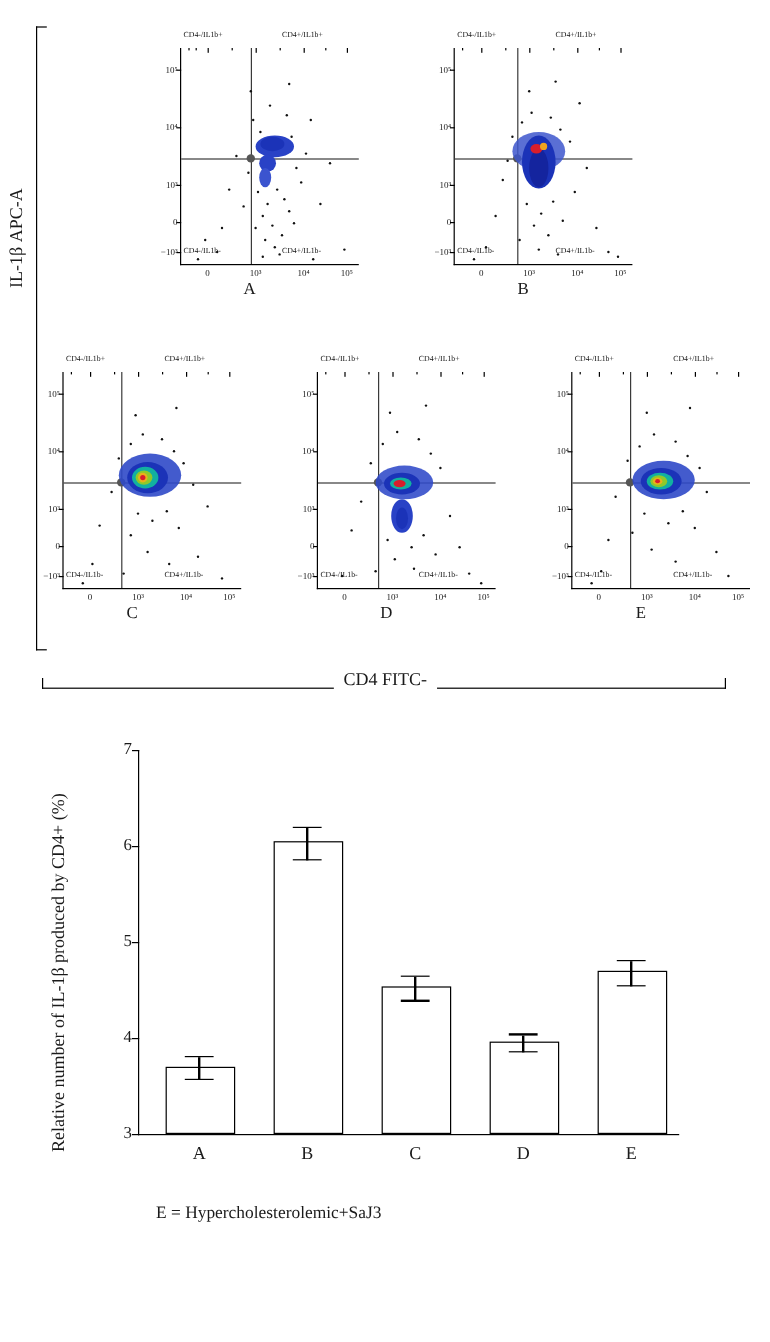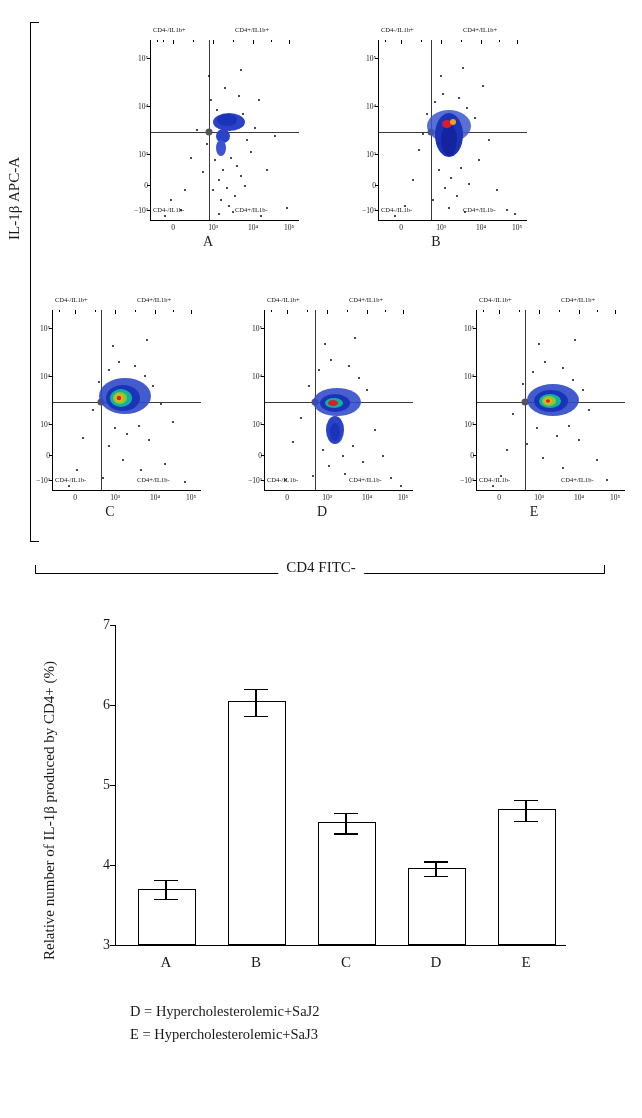--- a/index.html
+++ b/index.html
@@ -560,17 +560,16 @@
 
       <span class="bc-xtick" style="left:50px;">A</span>
       <span class="bc-xtick" style="left:140px;">B</span>
       <span class="bc-xtick" style="left:230px;">C</span>
       <span class="bc-xtick" style="left:320px;">D</span>
       <span class="bc-xtick" style="left:410px;">E</span>
     </div>
   </div>
 
   <div class="legend">
-    <div>D = Hypercholesterolemic+SaJ2</div>
     <div>E = Hypercholesterolemic+SaJ3</div>
   </div>
 
 </div>
 
 </body></html>

